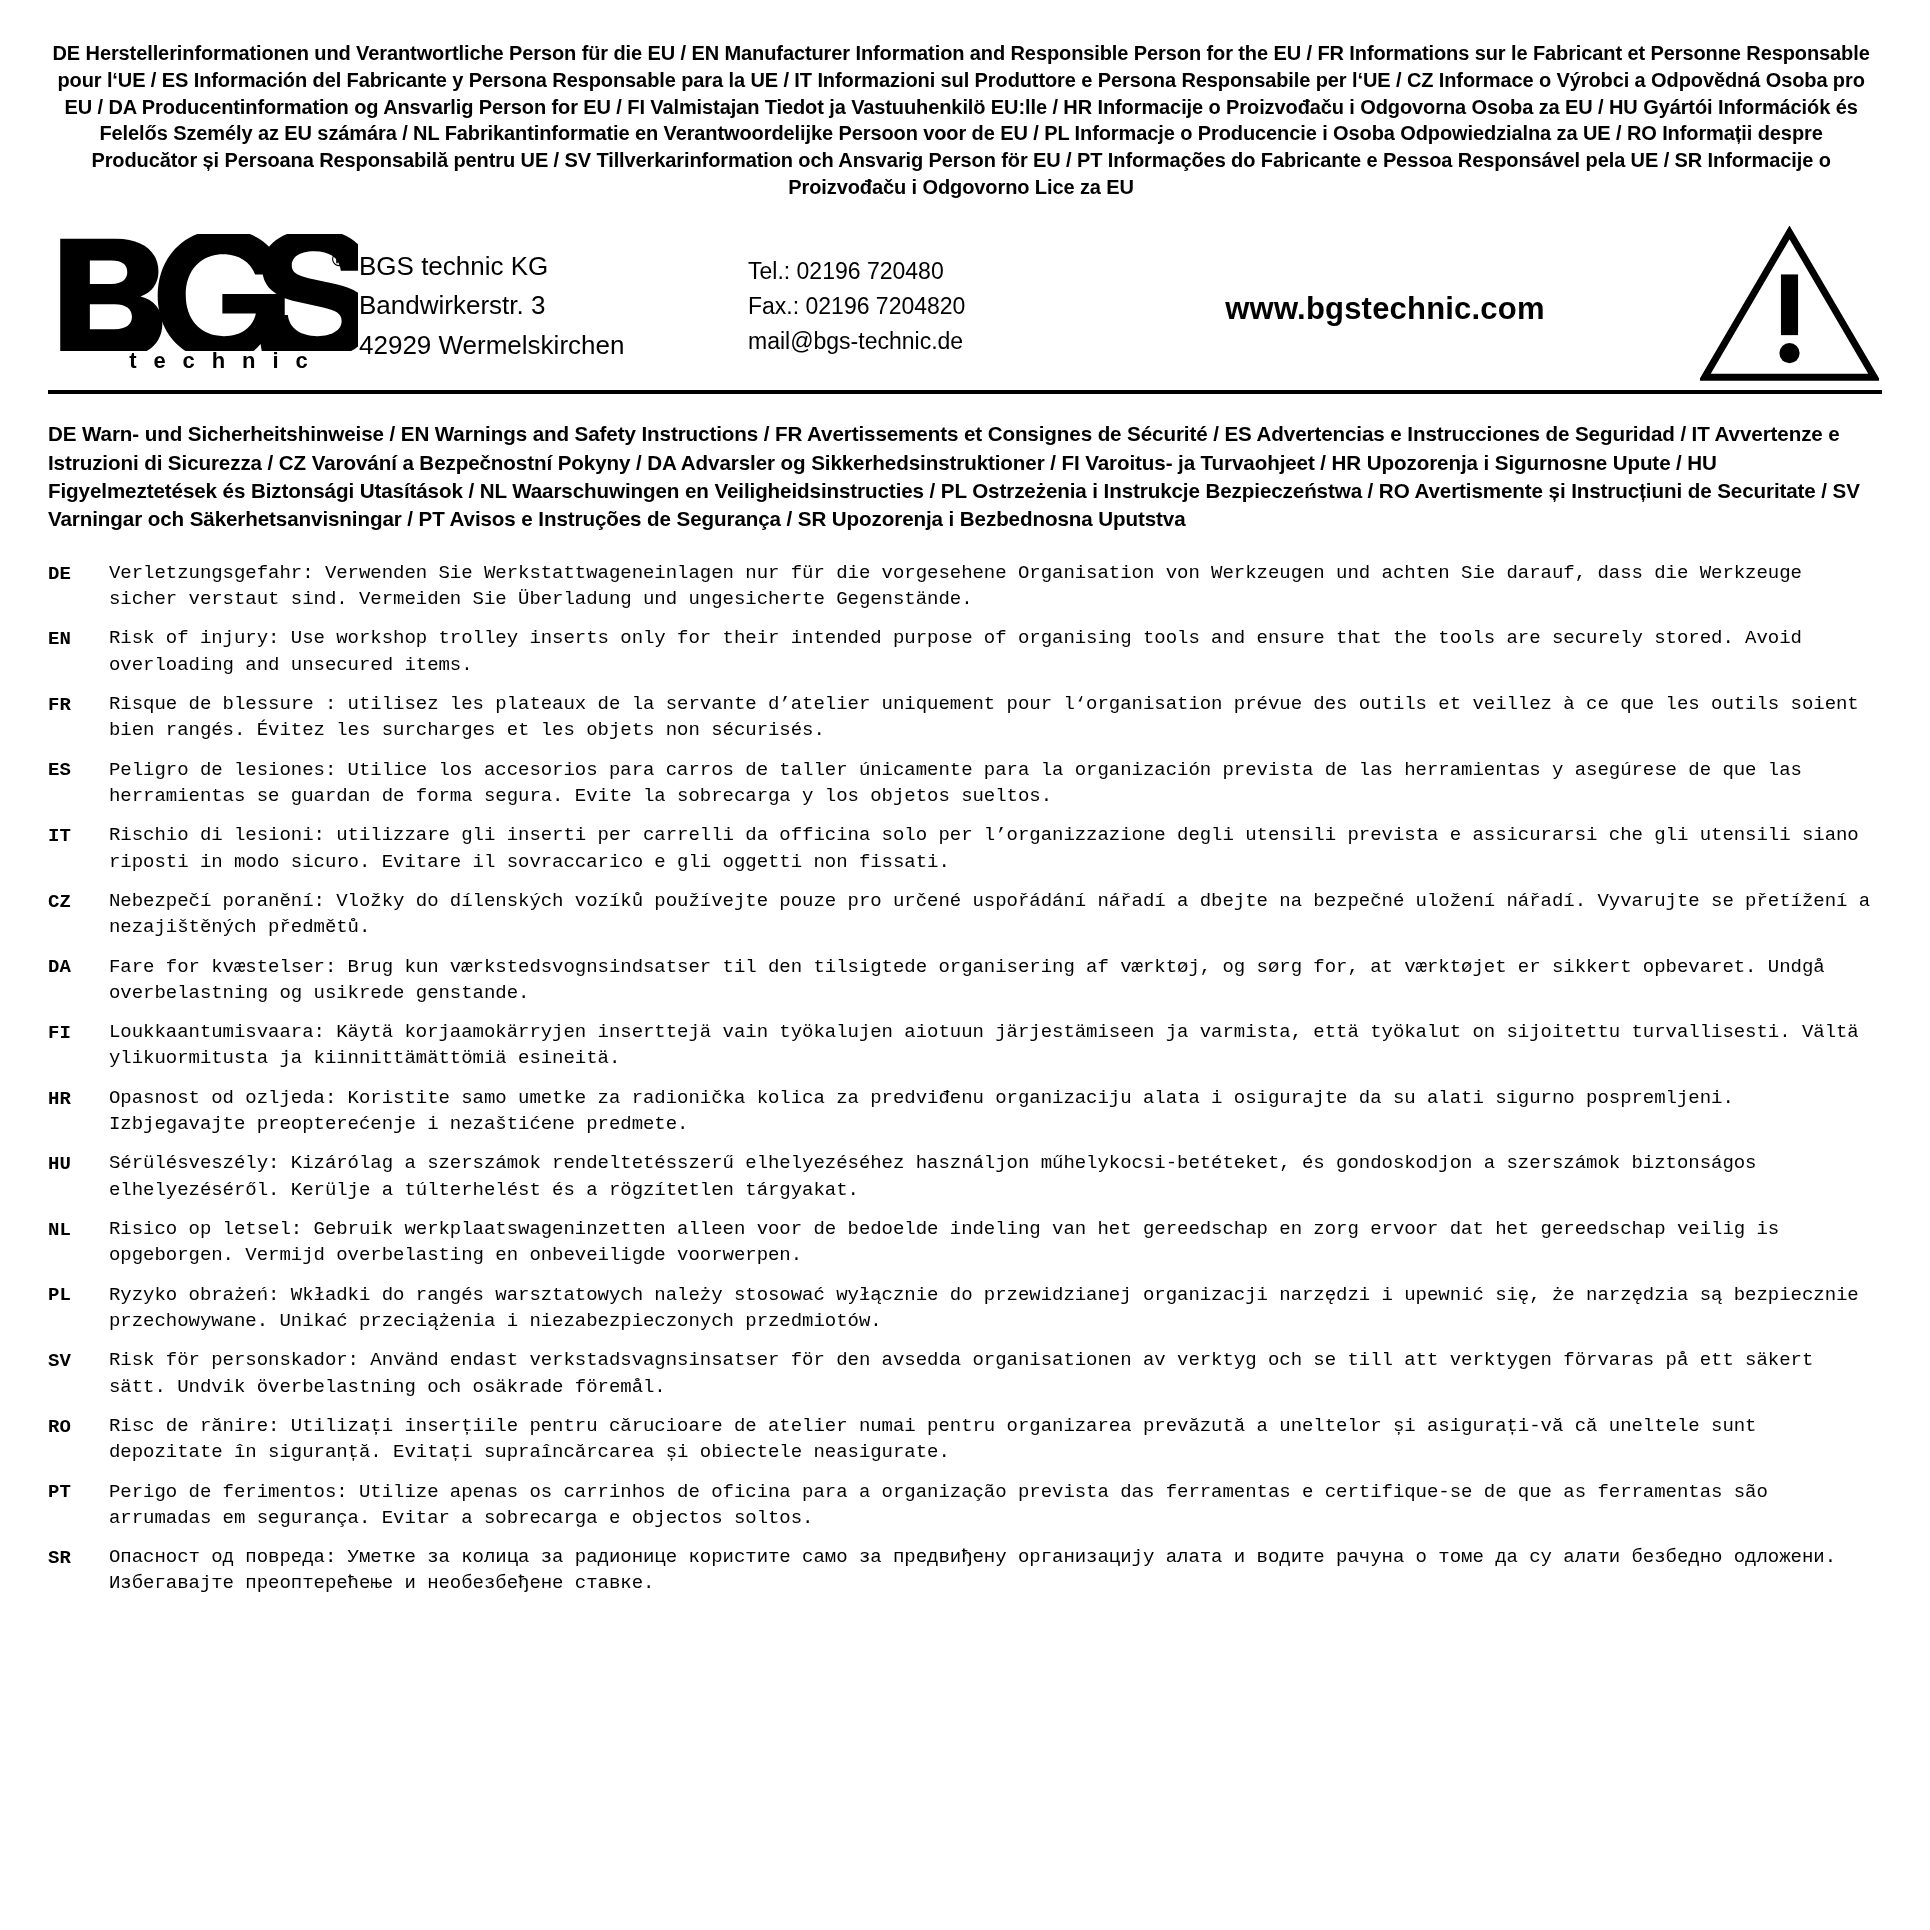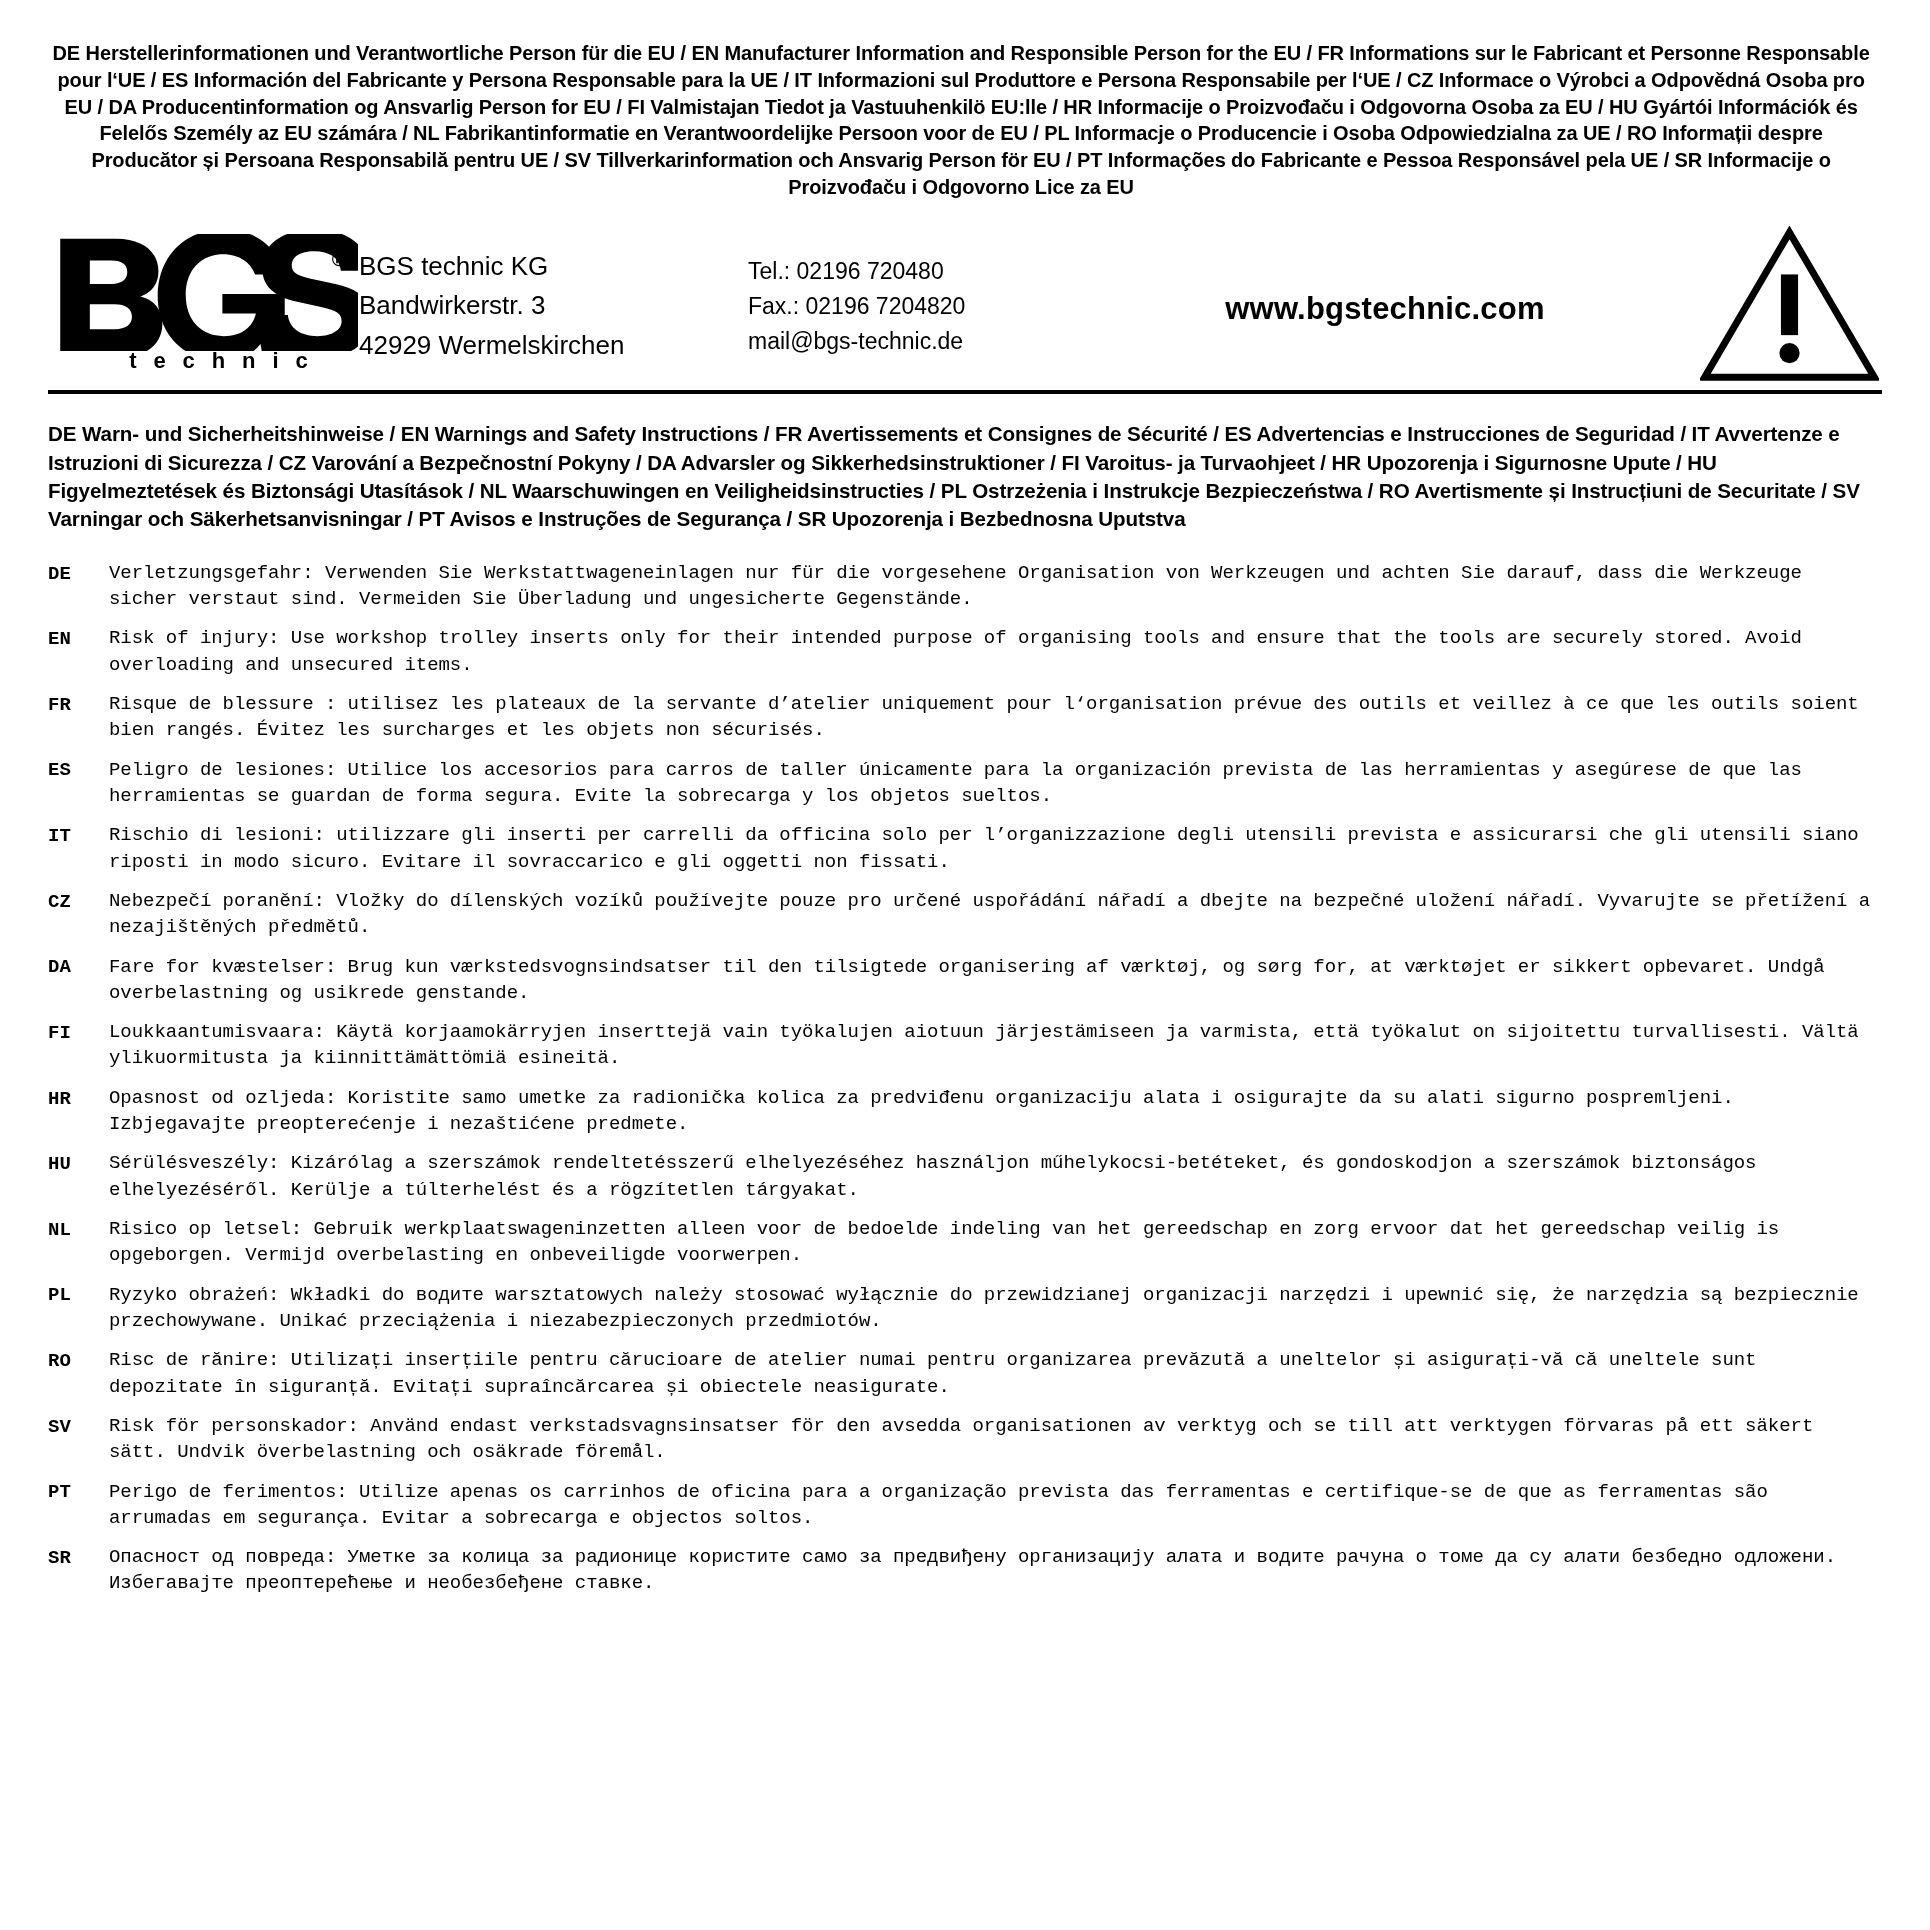--- a/index.html
+++ b/index.html
@@ -198,31 +198,31 @@
     <div class="row">
       <div class="code">HU</div>
       <div class="text">Sérülésveszély: Kizárólag a szerszámok rendeltetésszerű elhelyezéséhez használjon műhelykocsi-betéteket, és gondoskodjon a szerszámok biztonságos elhelyezéséről. Kerülje a túlterhelést és a rögzítetlen tárgyakat.</div>
     </div>
     <div class="row">
       <div class="code">NL</div>
       <div class="text">Risico op letsel: Gebruik werkplaatswageninzetten alleen voor de bedoelde indeling van het gereedschap en zorg ervoor dat het gereedschap veilig is opgeborgen. Vermijd overbelasting en onbeveiligde voorwerpen.</div>
     </div>
     <div class="row">
       <div class="code">PL</div>
-      <div class="text">Ryzyko obrażeń: Wkładki do водите warsztatowych należy stosować wyłącznie do przewidzianej organizacji narzędzi i upewnić się, że narzędzia są bezpiecznie przechowywane. Unikać przeciążenia i niezabezpieczonych przedmiotów.</div>
+      <div class="text">Ryzyko obrażeń: Wkładki do rangés warsztatowych należy stosować wyłącznie do przewidzianej organizacji narzędzi i upewnić się, że narzędzia są bezpiecznie przechowywane. Unikać przeciążenia i niezabezpieczonych przedmiotów.</div>
+    </div>
+    <div class="row">
+      <div class="code">SV</div>
+      <div class="text">Risk för personskador: Använd endast verkstadsvagnsinsatser för den avsedda organisationen av verktyg och se till att verktygen förvaras på ett säkert sätt. Undvik överbelastning och osäkrade föremål.</div>
     </div>
     <div class="row">
       <div class="code">RO</div>
       <div class="text">Risc de rănire: Utilizați inserțiile pentru cărucioare de atelier numai pentru organizarea prevăzută a uneltelor și asigurați-vă că uneltele sunt depozitate în siguranță. Evitați supraîncărcarea și obiectele neasigurate.</div>
     </div>
     <div class="row">
-      <div class="code">SV</div>
-      <div class="text">Risk för personskador: Använd endast verkstadsvagnsinsatser för den avsedda organisationen av verktyg och se till att verktygen förvaras på ett säkert sätt. Undvik överbelastning och osäkrade föremål.</div>
-    </div>
-    <div class="row">
       <div class="code">PT</div>
       <div class="text">Perigo de ferimentos: Utilize apenas os carrinhos de oficina para a organização prevista das ferramentas e certifique-se de que as ferramentas são arrumadas em segurança. Evitar a sobrecarga e objectos soltos.</div>
     </div>
     <div class="row">
       <div class="code">SR</div>
       <div class="text">Опасност од повреда: Уметке за колица за радионице користите само за предвиђену организацију алата и водите рачуна о томе да су алати безбедно одложени. Избегавајте преоптерећење и необезбеђене ставке.</div>
     </div>
 
   </div>
 

